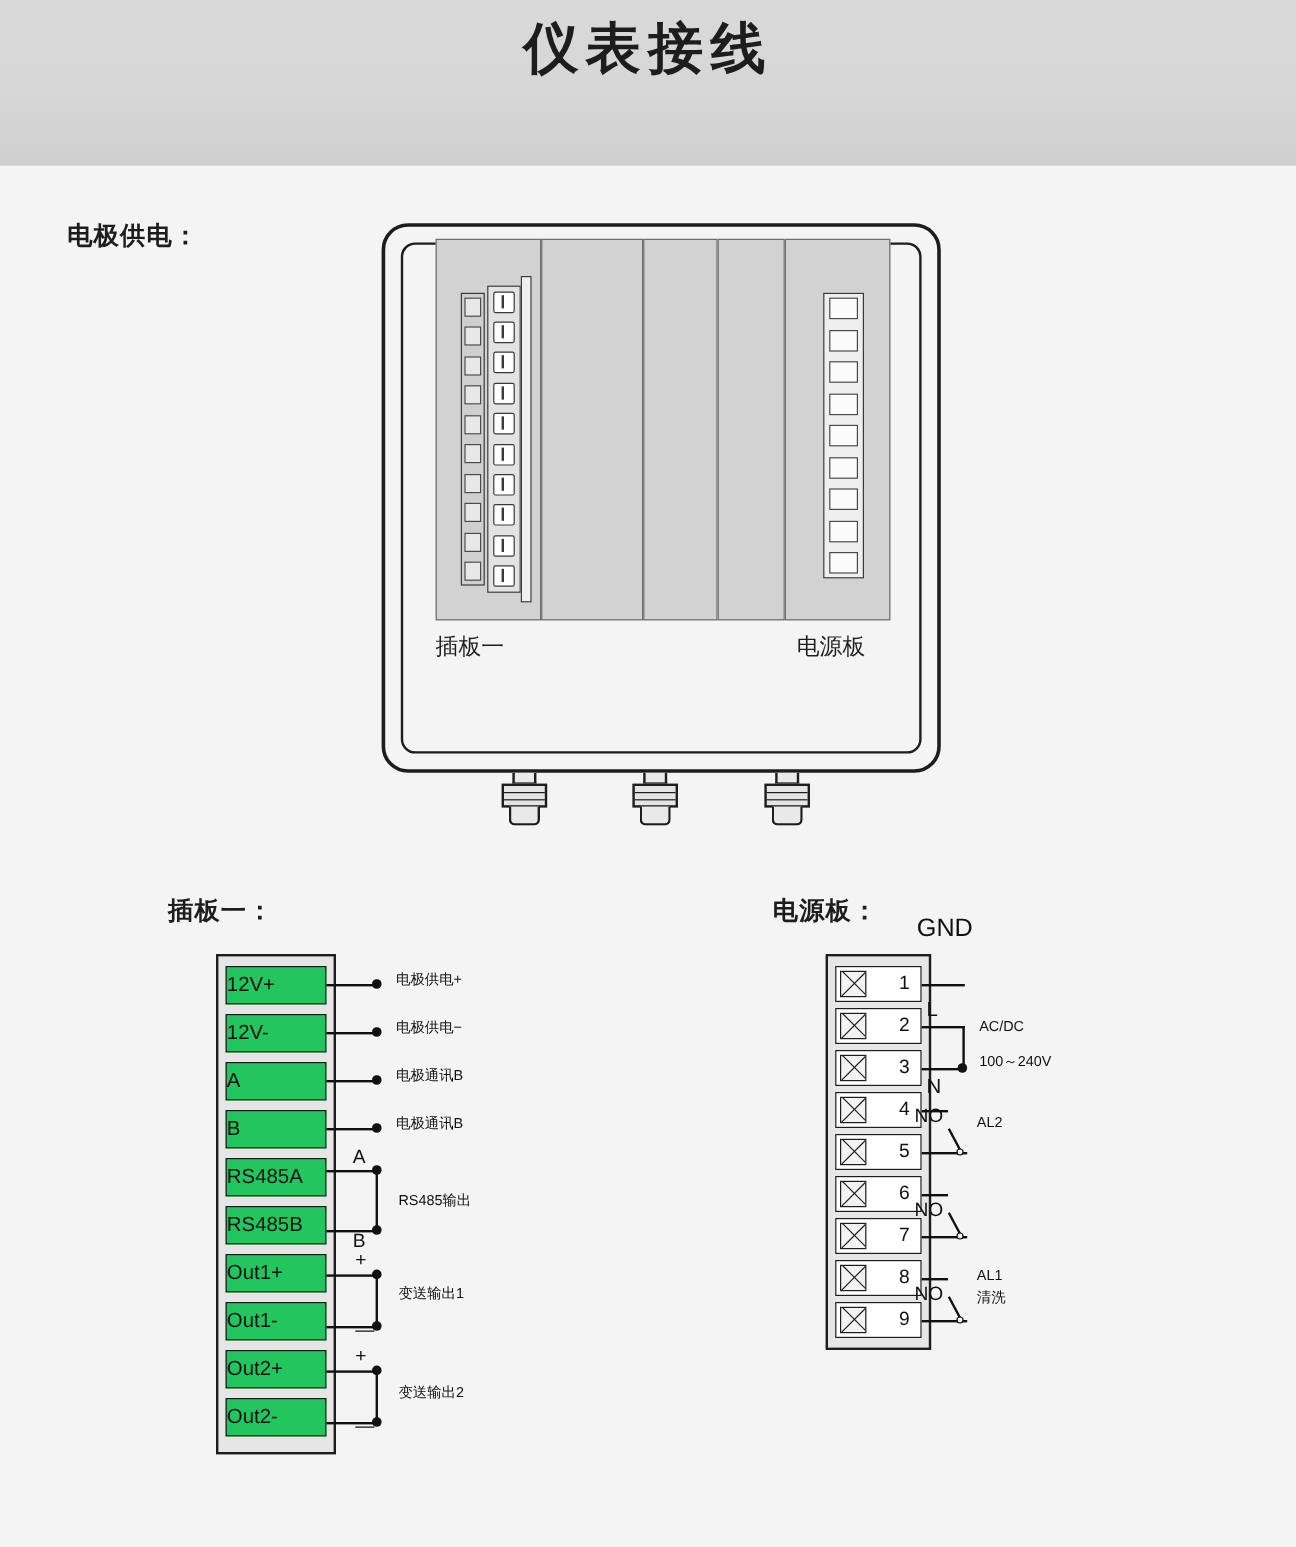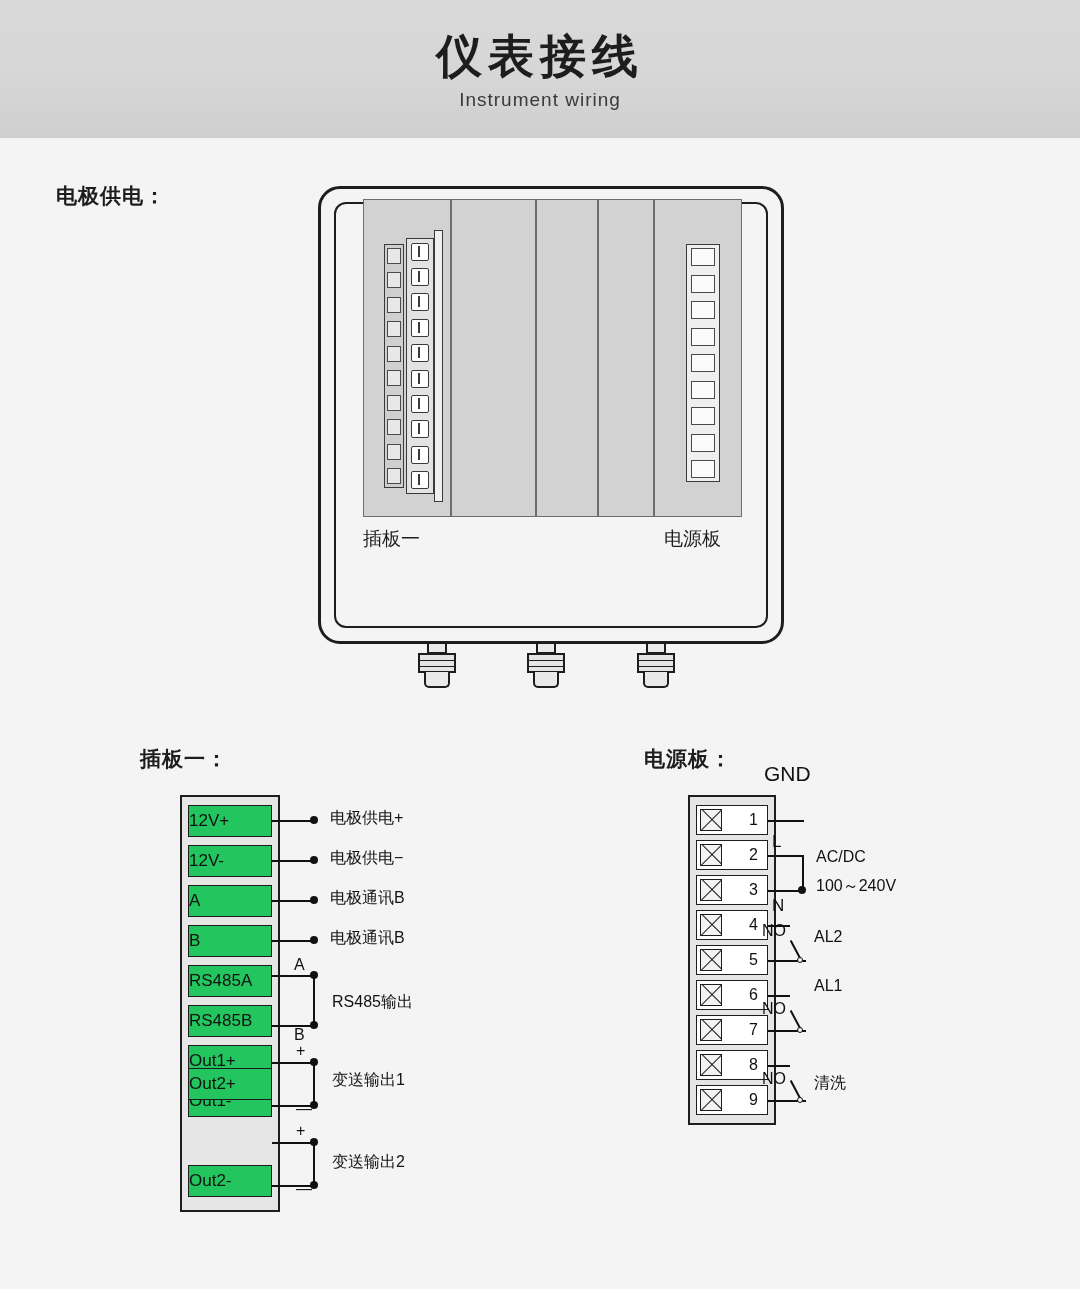--- a/index.html
+++ b/index.html
@@ -18,21 +18,21 @@
 
   
   .header {
     position: absolute;
     left: 0; top: 0;
     width: 1080px;
     height: 138px;
     background: linear-gradient(to bottom, #d9d9d9 0%, #d6d6d6 60%, #cfcfcf 100%);
     text-align: center;
     box-sizing: border-box;
-    padding-top: 30px;
+    padding-top: 14px;
   }
   .header .title-cn {
     font-size: 46px;
     font-weight: bold;
     letter-spacing: 6px;
     color: #1d1d1d;
     line-height: 1.15;
   }
   .header .title-en {
     font-size: 19px;
@@ -249,21 +249,21 @@
     border-radius: 50%;
     background: #111;
   }
   .vline {
     position: absolute;
     width: 0;
     border-left: 2px solid #111;
   }
   .sig-label {
     position: absolute;
-    font-size: 16px;
+    font-size: 12px;
     color: #111;
     white-space: nowrap;
   }
   .small-label {
     position: absolute;
     font-size: 16px;
     color: #111;
     white-space: nowrap;
   }
 
@@ -328,21 +328,20 @@
     border-radius: 50%;
     background: #f4f4f4;
     box-sizing: border-box;
   }
 </style>
 </head>
 <body>
 
 <div class="header">
   <div class="title-cn">仪表接线</div>
-  <div class="title-en">Instrument wiring</div>
 </div>
 
 <div class="label-cn" id="wiring-diagram-label">电极供电：</div>
 <div class="label-cn" id="board1-label">插板一：</div>
 <div class="label-cn" id="power-label">电源板：</div>
 
 <div class="enclosure"></div>
 <div class="enclosure-inner"></div>
 
 <div class="panel-block" id="panel-1"></div>
@@ -411,21 +410,21 @@
 <div id="board1-outer"></div>
 
 <div class="term-box" style="top:805px">12V+</div>
 <div class="term-box" style="top:845px">12V-</div>
 <div class="term-box" style="top:885px">A</div>
 <div class="term-box" style="top:925px">B</div>
 <div class="term-box" style="top:965px">RS485A</div>
 <div class="term-box" style="top:1005px">RS485B</div>
 <div class="term-box" style="top:1045px">Out1+</div>
 <div class="term-box" style="top:1085px">Out1-</div>
-<div class="term-box" style="top:1068px">Out2+</div>
+<div class="term-box" style="top:1125px">Out2+</div>
 <div class="term-box" style="top:1165px">Out2-</div>
 
 <div class="wire" style="left:272px; top:820px; width:42px"></div>
 <div class="dot" style="left:310px; top:816px"></div>
 <div class="sig-label" style="left:330px; top:808px">电极供电+</div>
 
 <div class="wire" style="left:272px; top:860px; width:42px"></div>
 <div class="dot" style="left:310px; top:856px"></div>
 <div class="sig-label" style="left:330px; top:848px">电极供电−</div>
 
@@ -528,20 +527,20 @@
 <div class="sig-label" style="left:762px; top:922px; font-size:16px">NO</div>
 <div class="relay-arm" style="left:800px; top:938px"></div>
 <div class="tiny-circle" style="left:797px; top:957px"></div>
 <div class="sig-label" style="left:814px; top:928px">AL2</div>
 
 <div class="wire" style="left:768px; top:995px; width:22px"></div>
 <div class="wire" style="left:768px; top:1030px; width:38px"></div>
 <div class="sig-label" style="left:762px; top:1000px; font-size:16px">NO</div>
 <div class="relay-arm" style="left:800px; top:1008px"></div>
 <div class="tiny-circle" style="left:797px; top:1027px"></div>
-<div class="sig-label" style="left:814px; top:977px">AL1</div>
+<div class="sig-label" style="left:814px; top:1056px">AL1</div>
 
 <div class="wire" style="left:768px; top:1065px; width:22px"></div>
 <div class="wire" style="left:768px; top:1100px; width:38px"></div>
 <div class="sig-label" style="left:762px; top:1070px; font-size:16px">NO</div>
 <div class="relay-arm" style="left:800px; top:1078px"></div>
 <div class="tiny-circle" style="left:797px; top:1097px"></div>
 <div class="sig-label" style="left:814px; top:1073px">清洗</div>
 
 </body></html>

